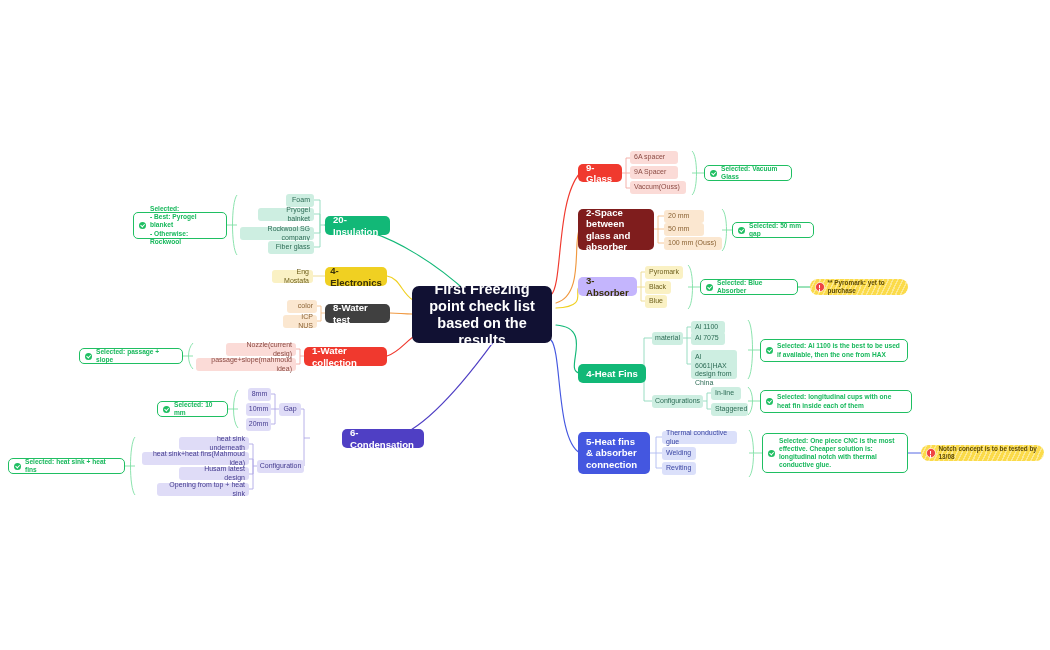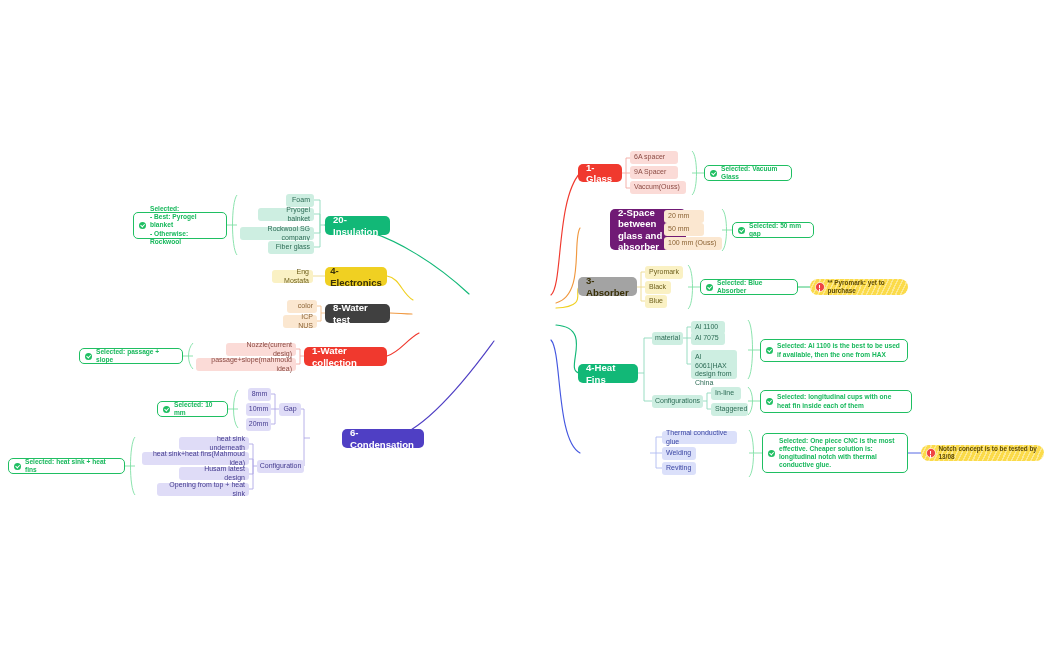--- a/index.html
+++ b/index.html
@@ -171,77 +171,80 @@
     <g fill="none" stroke="#8fd9bc" stroke-width="0.9">
       <path d="M325 225 L 320 225 L 320 200 L 314 200"></path>
       <path d="M320 225 L 320 214 L 314 214"></path>
       <path d="M320 225 L 320 233 L 314 233"></path>
       <path d="M320 225 L 320 247 L 314 247"></path>
     </g>
     <path d="M237 195 C 231 202, 231 248, 237 255" fill="none" stroke="#7fe0a5" stroke-width="0.9"></path>
     <path d="M237 225 L 227 225" fill="none" stroke="#7fe0a5" stroke-width="0.9"></path>
   </svg>
 
+  <div class="node root" style="left:412px;top:286px;width:140px;height:57px;">
+    <span>First Freezing point check list based on the results</span>
+  </div>
 
   <div class="node lvl1" style="left:578px;top:164px;width:44px;height:18px;background:#f0392e;color:#ffffff;justify-content:center;">
-    <span>1-Glass</span>
+    <span>9-Glass</span>
   </div>
   <div class="node lvl2" style="left:630px;top:151px;width:48px;height:13px;background:#fbdbd7;color:#8a4a43;">
     <span>6A spacer</span>
   </div>
   <div class="node lvl2" style="left:630px;top:166px;width:48px;height:13px;background:#fbdbd7;color:#8a4a43;">
     <span>9A Spacer</span>
   </div>
   <div class="node lvl2" style="left:630px;top:181px;width:56px;height:13px;background:#fbdbd7;color:#8a4a43;">
     <span>Vaccum(Ouss)</span>
   </div>
   <div class="note" style="left:704px;top:165px;width:88px;height:16px;">
     <span class="chk"></span>
     <span class="txt">Selected: Vacuum Glass</span>
   </div>
 
-  <div class="node lvl1" style="left:578px;top:209px;width:76px;height:41px;background:#701a75;color:#ffffff;margin-left:32px;">
+  <div class="node lvl1" style="left:578px;top:209px;width:76px;height:41px;background:#7f1d1d;color:#ffffff;">
     <span>2-Space between glass and absorber</span>
   </div>
   <div class="node lvl2" style="left:664px;top:210px;width:40px;height:13px;background:#fbe7d0;color:#8a6233;">
     <span>20 mm</span>
   </div>
   <div class="node lvl2" style="left:664px;top:223px;width:40px;height:13px;background:#fbe7d0;color:#8a6233;">
     <span>50 mm</span>
   </div>
   <div class="node lvl2" style="left:664px;top:237px;width:58px;height:13px;background:#fbe7d0;color:#8a6233;">
     <span>100 mm (Ouss)</span>
   </div>
   <div class="note" style="left:732px;top:222px;width:82px;height:16px;">
     <span class="chk"></span>
     <span class="txt">Selected: 50 mm gap</span>
   </div>
 
-  <div class="node lvl1" style="left:578px;top:277px;width:59px;height:19px;background:#a3a3a3;color:#3a3108;justify-content:center;">
+  <div class="node lvl1" style="left:578px;top:277px;width:59px;height:19px;background:#c4b5fd;color:#3a3108;justify-content:center;">
     <span>3-Absorber</span>
   </div>
   <div class="node lvl2" style="left:645px;top:266px;width:38px;height:13px;background:#faf1c4;color:#6d5f1c;">
     <span>Pyromark</span>
   </div>
   <div class="node lvl2" style="left:645px;top:281px;width:26px;height:13px;background:#faf1c4;color:#6d5f1c;">
     <span>Black</span>
   </div>
   <div class="node lvl2" style="left:645px;top:295px;width:22px;height:13px;background:#faf1c4;color:#6d5f1c;">
     <span>Blue</span>
   </div>
   <div class="note" style="left:700px;top:279px;width:98px;height:16px;">
     <span class="chk"></span>
     <span class="txt">Selected: Blue Absorber</span>
   </div>
   <div class="warn" style="left:810px;top:279px;width:98px;height:16px;">
     <span class="warnicon"></span>
     <span>** Pyromark: yet to purchase</span>
   </div>
 
-  <div class="node lvl1" style="left:578px;top:364px;width:60px;height:19px;background:#12b877;color:#ffffff;justify-content:center;">
+  <div class="node lvl1" style="left:578px;top:364px;width:68px;height:19px;background:#12b877;color:#ffffff;justify-content:center;">
     <span>4-Heat Fins</span>
   </div>
 
   <div class="node lvl2" style="left:652px;top:332px;width:31px;height:13px;background:#cdeee1;color:#2c6b55;justify-content:center;">
     <span>material</span>
   </div>
   <div class="node lvl2" style="left:691px;top:321px;width:34px;height:13px;background:#cdeee1;color:#2c6b55;">
     <span>Al 1100</span>
   </div>
   <div class="node lvl2" style="left:691px;top:332px;width:34px;height:13px;background:#cdeee1;color:#2c6b55;">
@@ -262,20 +265,23 @@
     <span>In-line</span>
   </div>
   <div class="node lvl2" style="left:711px;top:403px;width:37px;height:13px;background:#cdeee1;color:#2c6b55;">
     <span>Staggered</span>
   </div>
   <div class="note" style="left:760px;top:390px;width:152px;height:23px;">
     <span class="chk"></span>
     <span class="txt">Selected: longitudinal cups with one heat fin inside each of them</span>
   </div>
 
+  <div class="node lvl1" style="left:578px;top:432px;width:72px;height:42px;background:#4457e0;color:#ffffff;">
+    <span>5-Heat fins &amp; absorber connection</span>
+  </div>
   <div class="node lvl2" style="left:662px;top:431px;width:75px;height:13px;background:#dbe0fa;color:#3b46a3;">
     <span>Thermal conductive glue</span>
   </div>
   <div class="node lvl2" style="left:662px;top:447px;width:34px;height:13px;background:#dbe0fa;color:#3b46a3;">
     <span>Welding</span>
   </div>
   <div class="node lvl2" style="left:662px;top:462px;width:34px;height:13px;background:#dbe0fa;color:#3b46a3;">
     <span>Reviting</span>
   </div>
   <div class="note" style="left:762px;top:433px;width:146px;height:40px;">

